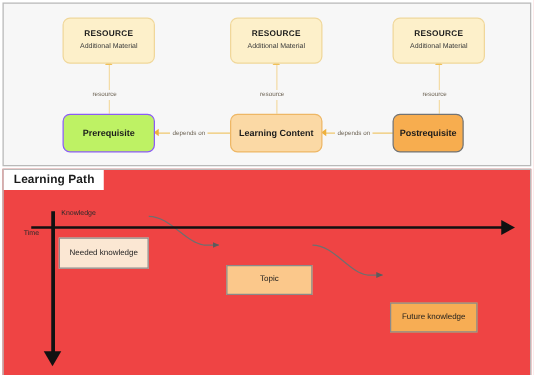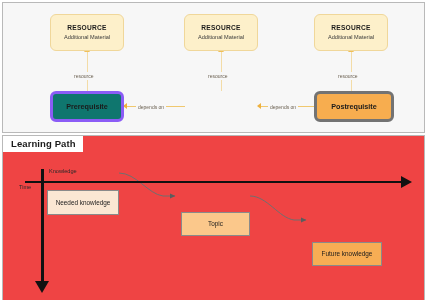--- a/index.html
+++ b/index.html
@@ -101,32 +101,32 @@
   }
   .node-main .t1 {
     font-size: 7.2px;
     font-weight: bold;
     color: #1b1b1b;
     line-height: 9px;
   }
 
   #node-prerequisite {
     width: 74px;
-    background: #0f766e;
-    border: 3px solid #8b5cf6;
+    background: #bef264;
+    border: 1px solid #8b5cf6;
   }
   #node-learning-content {
     width: 74px;
     background: #fbd9a5;
     border: 1px solid #eeb765;
   }
   #node-postrequisite {
-    width: 80px;
+    width: 57px;
     background: #f7ad4f;
-    border: 3px solid #737373;
+    border: 1px solid #737373;
   }
 
   
   .edge-v {
     position: absolute;
     width: 1px;
     background: #f3dca7;
     z-index: 1;
   }
   .edge-h {
@@ -253,20 +253,23 @@
       </div>
 
       <div class="edge-label" style="left:69px; top:69px;">resource</div>
       <div class="edge-label" style="left:203px; top:69px;">resource</div>
       <div class="edge-label" style="left:333px; top:69px;">resource</div>
 
       <div class="node node-main" id="node-prerequisite" style="left:47px; top:88px;">
         <div class="t1">Prerequisite</div>
       </div>
 
+      <div class="node node-main" id="node-learning-content" style="left:181px; top:88px;">
+        <div class="t1">Learning Content</div>
+      </div>
 
       <div class="node node-main" id="node-postrequisite" style="left:311px; top:88px;">
         <div class="t1">Postrequisite</div>
       </div>
 
       <div class="edge-label" style="left:133px; top:100px;">depends on</div>
       <div class="edge-label" style="left:265px; top:100px;">depends on</div>
 
     </div>
   </div>

